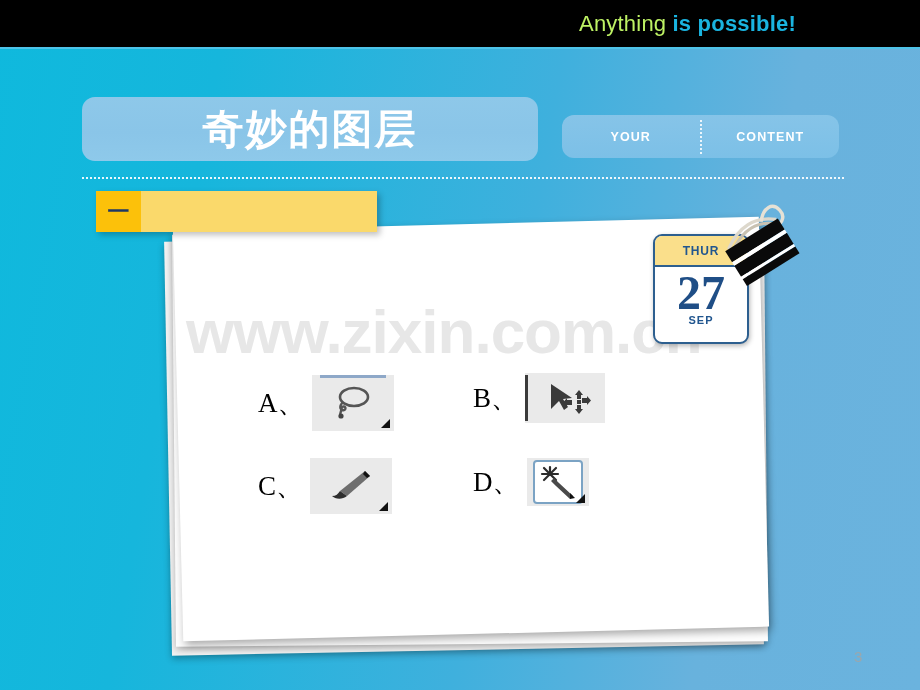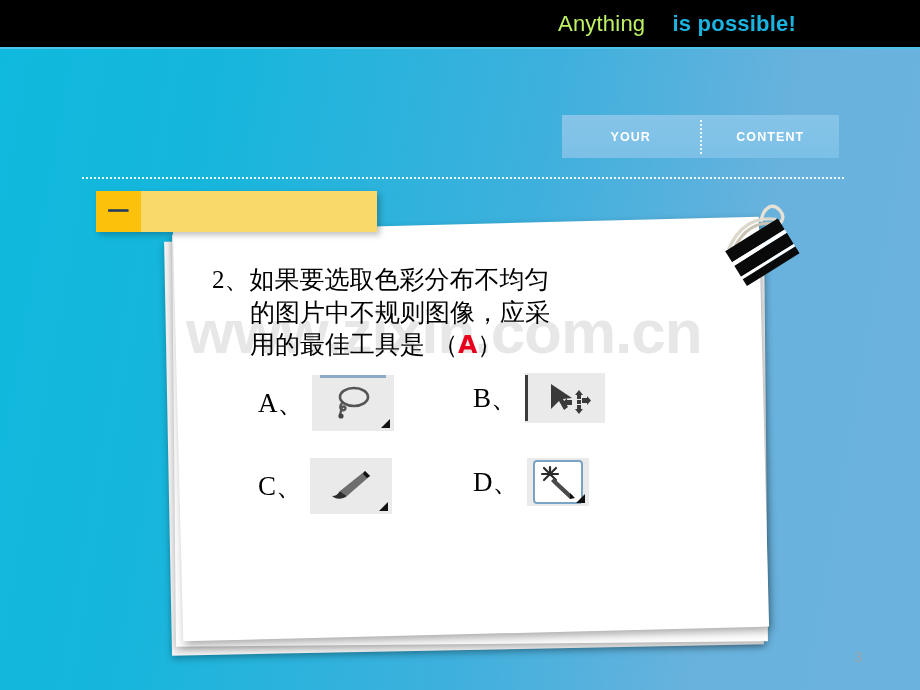--- a/index.html
+++ b/index.html
@@ -20,21 +20,21 @@
     position: absolute; left:0; top:0; width:920px; height:47px;
     background:#000;
     display:flex; align-items:center; justify-content:flex-end;
   }
   .banner-text {
     font-size: 22px; letter-spacing: .2px;
     padding-right: 124px;
     white-space: nowrap;
   }
   .banner-text .w { color:#bef264; }
-  .banner-text .c { color:#1ab4e0; font-weight:bold;margin-left:21px; }
+  .banner-text .c { color:#1ab4e0; font-weight:bold; }
   .banner-rule {
     position:absolute; left:0; top:47px; width:920px; height:2px;
     background:#4ec3e8;
   }
 
   
   .title-pill {
     position:absolute; left:82px; top:97px; width:456px; height:64px;
     background: linear-gradient(180deg,#8ec8e9 0%, #8ac5e8 55%, #8ec9ea 100%);
     border-radius: 13px;
@@ -42,21 +42,21 @@
   }
   .title-text {
     color:#ffffff; font-size:41px; font-weight:bold; letter-spacing:2px;
     font-family:"DejaVu Sans","Liberation Sans",sans-serif;
   }
 
   
   .tabs-pill {
     position:absolute; left:562px; top:115px; width:277px; height:43px;
     background: linear-gradient(180deg,#86c4e8 0%,#7cc0e7 100%);
-    border-radius: 0;
+    border-radius: 12px;
     display:flex; align-items:center;
   }
   .tab {
     flex:1; text-align:center; color:#ffffff;
     font-size:12.5px; font-weight:bold; letter-spacing:1.1px;
   }
   .tab-sep {
     width:0; height:34px;
     border-left:2px dotted rgba(255,255,255,.85);
   }
@@ -204,40 +204,38 @@
 
 <div id="slide">
 
   <div class="banner">
     <div class="banner-text">
       <span class="w">Anything </span><span class="c">is possible!</span>
     </div>
   </div>
   <div class="banner-rule"></div>
 
+  <div class="title-pill">
+    <span class="title-text">奇妙的图层</span>
+  </div>
 
   <div class="tabs-pill">
     <span class="tab">YOUR</span>
     <span class="tab-sep"></span>
     <span class="tab">CONTENT</span>
   </div>
 
   <div class="divider"></div>
 
   <div class="paper-back2"></div>
   <div class="paper-back1"></div>
   <div class="paper-main"></div>
 
   <div class="watermark">www.zixin.com.cn</div>
 
-  <div class="question">
-    <span class="q-num">2、</span><span>如果要选取色彩分布不均匀</span><br>
-    <span style="padding-left:38px;display:inline-block"></span><span>的图片中不规则图像，应采</span><br>
-    <span style="padding-left:38px;display:inline-block"></span><span>用的最佳工具是 （</span><span class="q-ans">A</span><span>）</span>
-  </div>
 
   <div class="opt" id="optA">
     <span class="opt-label">A、</span>
     <span class="opt-box">
       <svg width="46" height="44" viewBox="0 0 46 44">
         <ellipse cx="24" cy="16" rx="14" ry="9" fill="none" stroke="#555" stroke-width="2.6"></ellipse>
         <path d="M13 21 C8 26, 11 30, 14 29 C17 28, 15 24, 12 26 L10 34" fill="none" stroke="#555" stroke-width="2.4"></path>
         <circle cx="11" cy="35" r="2.6" fill="#444"></circle>
       </svg>
       <span class="corner-tri"></span>
@@ -288,20 +286,25 @@
         </svg>
       </span>
       <span class="corner-tri"></span>
     </span>
   </div>
 
   <div class="sec-tab">
     <span class="sec-num">一</span>
   </div>
 
+  <div class="calendar">
+    <div class="cal-head">THUR</div>
+    <div class="cal-day">27</div>
+    <div class="cal-mon">SEP</div>
+  </div>
 
   <div class="clip">
     <svg width="96" height="86" viewBox="0 0 96 86">
       <g transform="rotate(-32 48 43)">
         <path d="M18 28 C38 14, 58 14, 74 28" fill="none" stroke="#ddd8cc" stroke-width="3.4"></path>
         <path d="M20 32 C40 19, 58 19, 72 32" fill="none" stroke="#c9c2b2" stroke-width="3"></path>
         <path d="M60 22 C70 10, 80 12, 82 22 C84 32, 74 36, 68 32" fill="none" stroke="#e6e1d5" stroke-width="3.4"></path>
         <rect x="14" y="28" width="62" height="13" fill="#0a0a0a"></rect>
         <rect x="14" y="45" width="62" height="13" fill="#0a0a0a"></rect>
         <rect x="14" y="41" width="62" height="4" fill="#ffffff"></rect>

